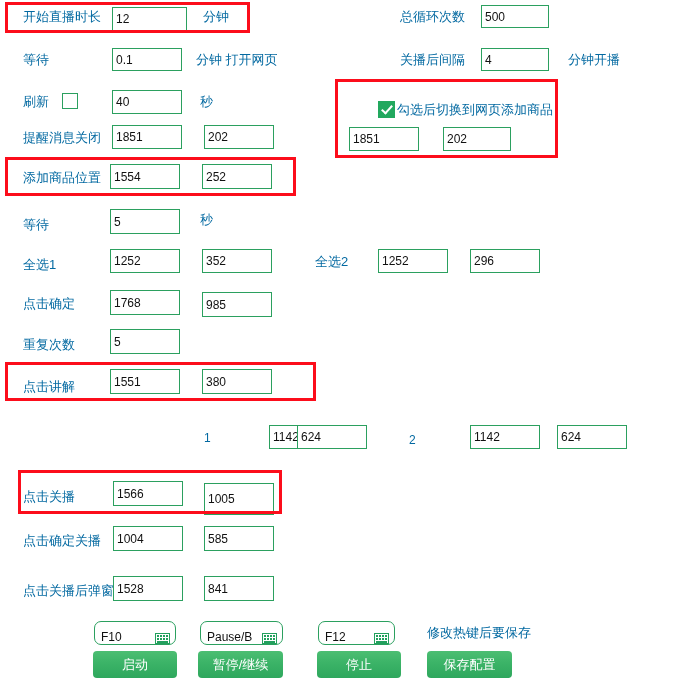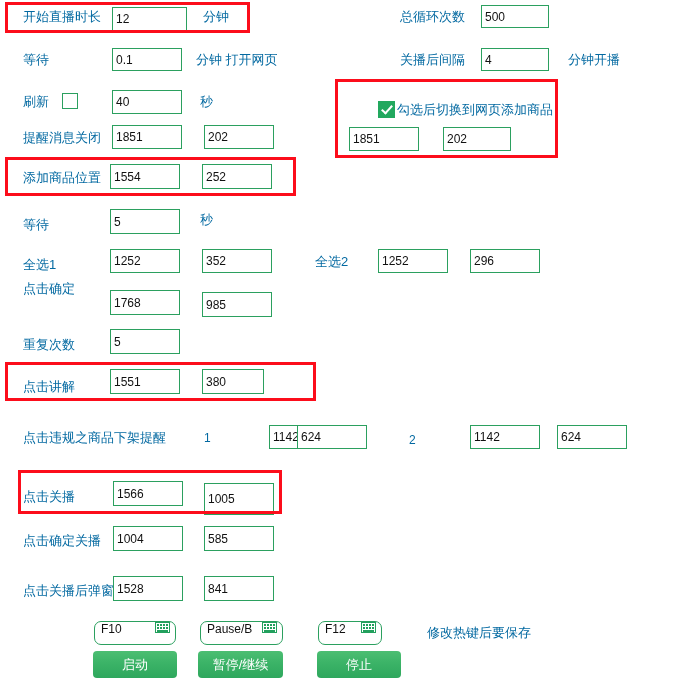--- a/index.html
+++ b/index.html
@@ -77,21 +77,21 @@
     transform: rotate(42deg);
   }
   .hotkey {
     position: absolute;
     box-sizing: border-box;
     border: 1px solid #2ba05f;
     border-radius: 7px;
     background: #ffffff;
     height: 24px;
     display: flex;
-    align-items: flex-start;
+    align-items: flex-end;
     justify-content: space-between;
     padding: 0 5px 0 6px;
   }
   .hotkey .hk-text {
     color: #111111;
     font-size: 12px;
     line-height: 14px;
     white-space: nowrap;
     font-family: "Liberation Sans", sans-serif;
   }
@@ -163,33 +163,32 @@
   <input class="fld" style="left: 110px; top: 209px; width: 70px; height: 25px;" value="5">
   <span class="lbl" style="left:200px; top:212px;">秒</span>
 
   <span class="lbl" style="left:23px; top:257px;">全选1</span>
   <input class="fld" style="left: 110px; top: 249px; width: 70px; height: 24px;" value="1252">
   <input class="fld" style="left: 202px; top: 249px; width: 70px; height: 24px;" value="352">
   <span class="lbl" style="left:307px; top:254px;margin-left:8px;">全选2</span>
   <input class="fld" style="left: 378px; top: 249px; width: 70px; height: 24px;" value="1252">
   <input class="fld" style="left: 470px; top: 249px; width: 70px; height: 24px;" value="296">
 
-  <span class="lbl" style="left:23px; top:281px;">点击确定</span>
+  <span class="lbl" style="left:23px; top:297px;font-family:Liberation Mono, monospace;">点击确定</span>
   <input class="fld" style="left: 110px; top: 290px; width: 70px; height: 25px;" value="1768">
   <input class="fld" style="left: 202px; top: 292px; width: 70px; height: 25px;" value="985">
 
   <span class="lbl" style="left:23px; top:337px;">重复次数</span>
   <input class="fld" style="left: 110px; top: 329px; width: 70px; height: 25px;" value="5">
 
   <div class="redbox" style="left:5px; top:362px; width:311px; height:39px;"></div>
   <span class="lbl" style="left:23px; top:379px;">点击讲解</span>
   <input class="fld" style="left: 110px; top: 369px; width: 70px; height: 25px;" value="1551">
-  <input class="fld" style="left: 202px; top: 369px; width: 62px; height: 25px;" value="380">
-
-  <span class="lbl" style="left:23px; top:430px;">点击违规之商品下架提醒</span>
+  <input class="fld" style="left: 202px; top: 369px; width: 70px; height: 25px;" value="380">
+
   <span class="lbl" style="left:204px; top:430px; font-size:12px;">1</span>
   <input class="fld" style="left: 269px; top: 425px; width: 70px; height: 24px;" value="1142">
   <input class="fld" style="left: 297px; top: 425px; width: 70px; height: 24px;" value="624">
   <span class="lbl" style="left:409px; top:432px; font-size:12px;">2</span>
   <input class="fld" style="left: 470px; top: 425px; width: 70px; height: 24px;" value="1142">
   <input class="fld" style="left: 557px; top: 425px; width: 70px; height: 24px;" value="624">
 
   <div class="redbox" style="left:18px; top:470px; width:264px; height:44px;"></div>
   <span class="lbl" style="left:23px; top:489px;">点击关播</span>
   <input class="fld" style="left: 113px; top: 481px; width: 70px; height: 25px;" value="1566">
@@ -228,35 +227,36 @@
       <rect x="8" y="2" width="2" height="2" fill="#22a05d"></rect>
       <rect x="11" y="2" width="2" height="2" fill="#22a05d"></rect>
       <rect x="2" y="5" width="2" height="2" fill="#22a05d"></rect>
       <rect x="5" y="5" width="2" height="2" fill="#22a05d"></rect>
       <rect x="8" y="5" width="2" height="2" fill="#22a05d"></rect>
       <rect x="11" y="5" width="2" height="2" fill="#22a05d"></rect>
       <rect x="2" y="8" width="11" height="2" fill="#22a05d"></rect>
     </svg>
   </div>
 
-  <div class="hotkey" style="left:318px; top:621px; width:64px;">
+  <div class="hotkey" style="left:318px; top:621px; width:77px;">
     <span class="hk-text">F12</span>
     <svg class="kbd-icon" viewBox="0 0 15 11">
       <rect x="0.5" y="0.5" width="14" height="10" fill="#ffffff" stroke="#22a05d"></rect>
       <rect x="2" y="2" width="2" height="2" fill="#22a05d"></rect>
       <rect x="5" y="2" width="2" height="2" fill="#22a05d"></rect>
       <rect x="8" y="2" width="2" height="2" fill="#22a05d"></rect>
       <rect x="11" y="2" width="2" height="2" fill="#22a05d"></rect>
       <rect x="2" y="5" width="2" height="2" fill="#22a05d"></rect>
       <rect x="5" y="5" width="2" height="2" fill="#22a05d"></rect>
       <rect x="8" y="5" width="2" height="2" fill="#22a05d"></rect>
       <rect x="11" y="5" width="2" height="2" fill="#22a05d"></rect>
       <rect x="2" y="8" width="11" height="2" fill="#22a05d"></rect>
     </svg>
   </div>
 
   <span class="lbl" style="left:427px; top:625px;">修改热键后要保存</span>
 
   <button class="btn" style="left:93px; top:651px; width:84px;">启动</button>
   <button class="btn" style="left:198px; top:651px; width:85px;text-align:center;">暂停/继续</button>
   <button class="btn" style="left:317px; top:651px; width:84px;">停止</button>
+  <button class="btn" style="left:427px; top:651px; width:85px;">保存配置</button>
 
 </div>
 
 </body></html>

